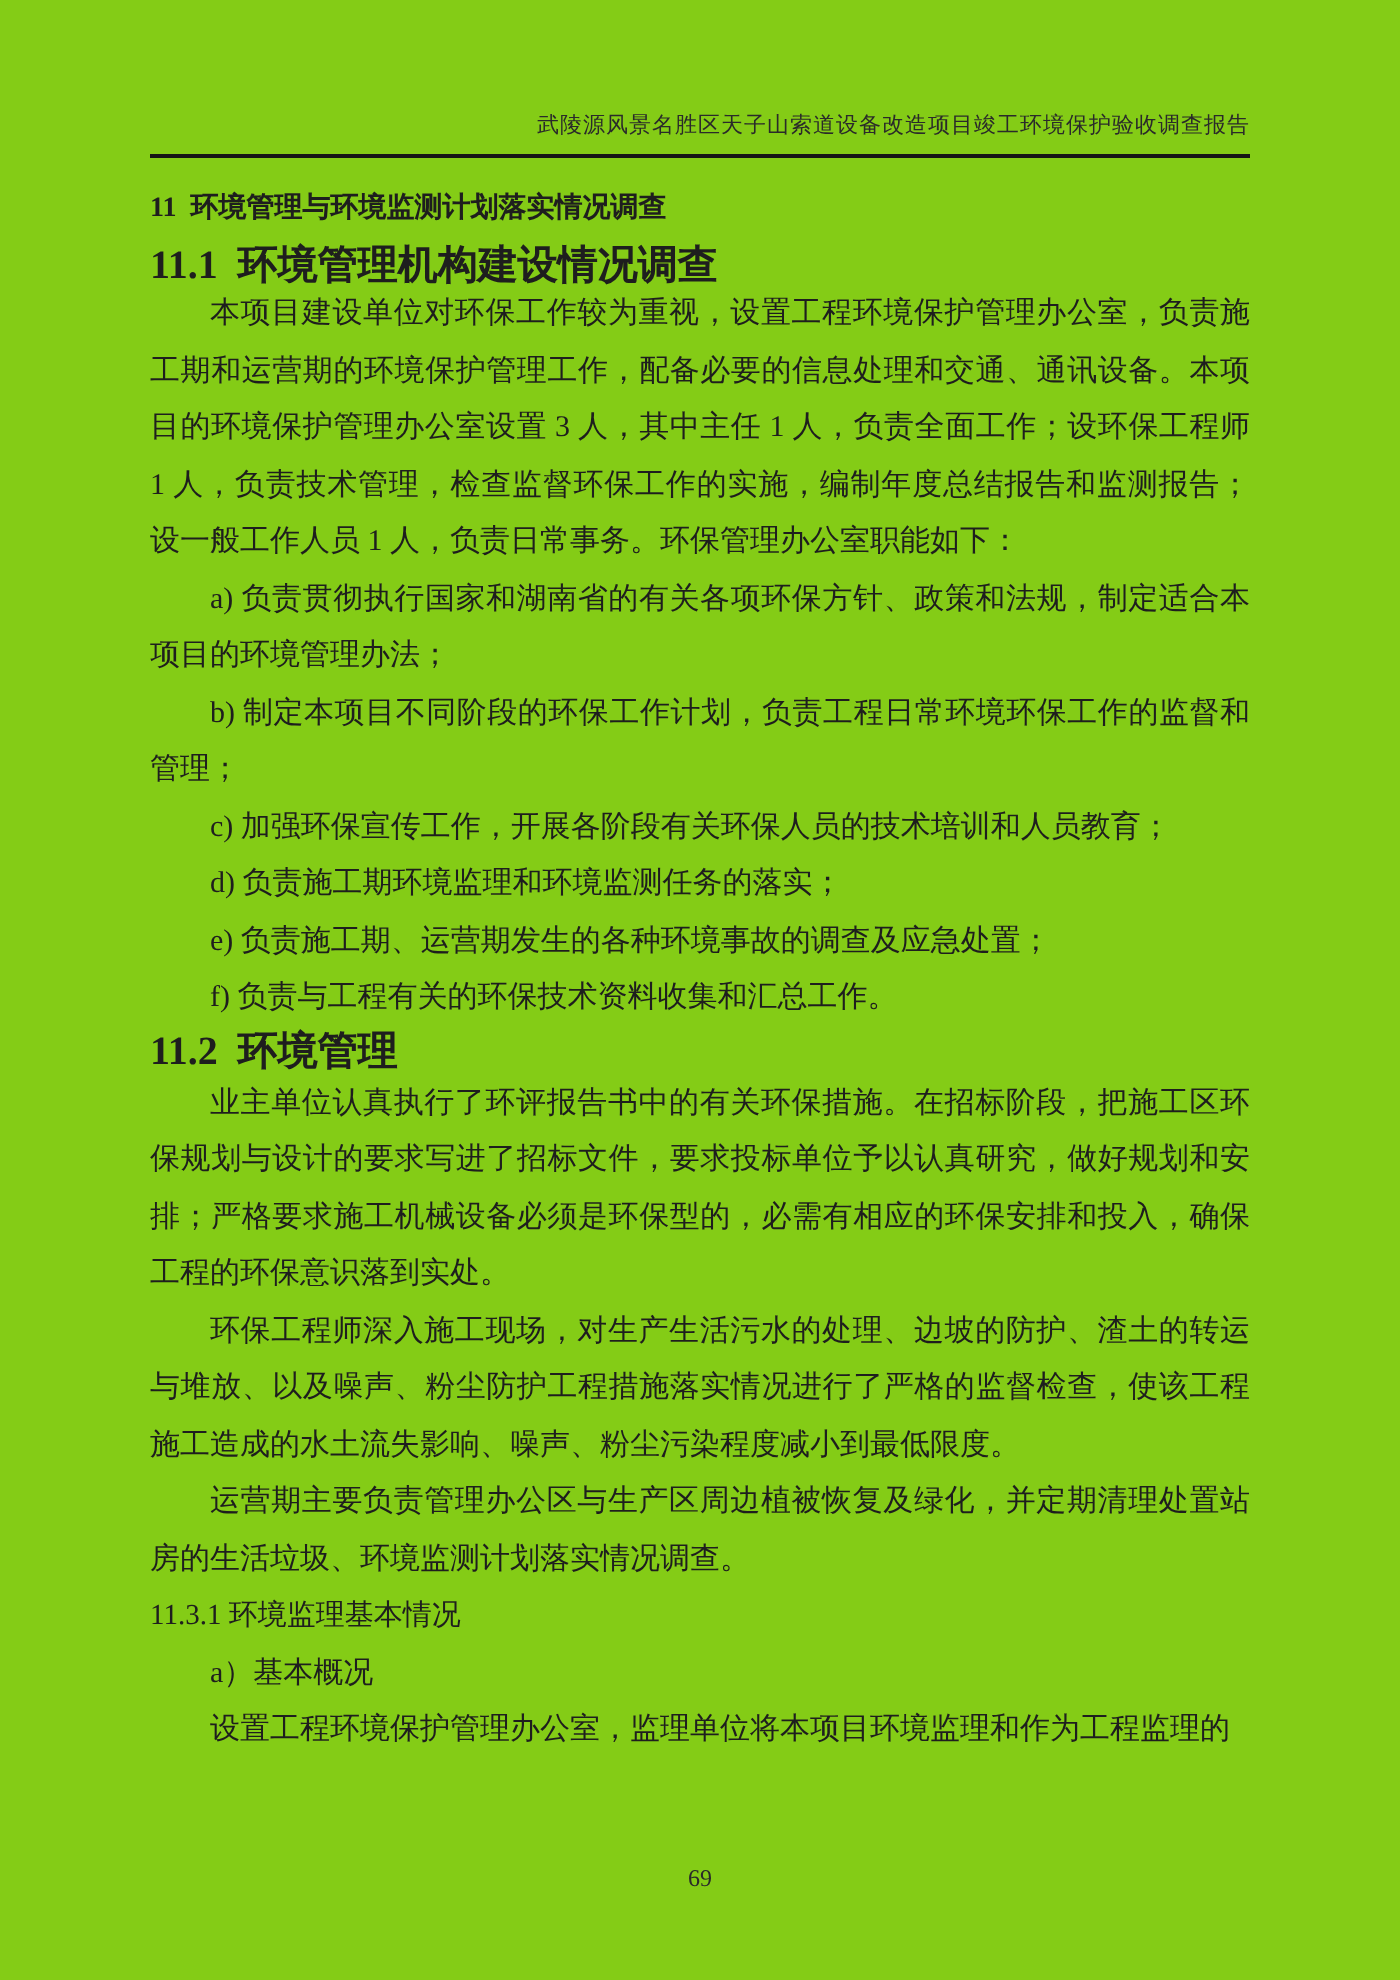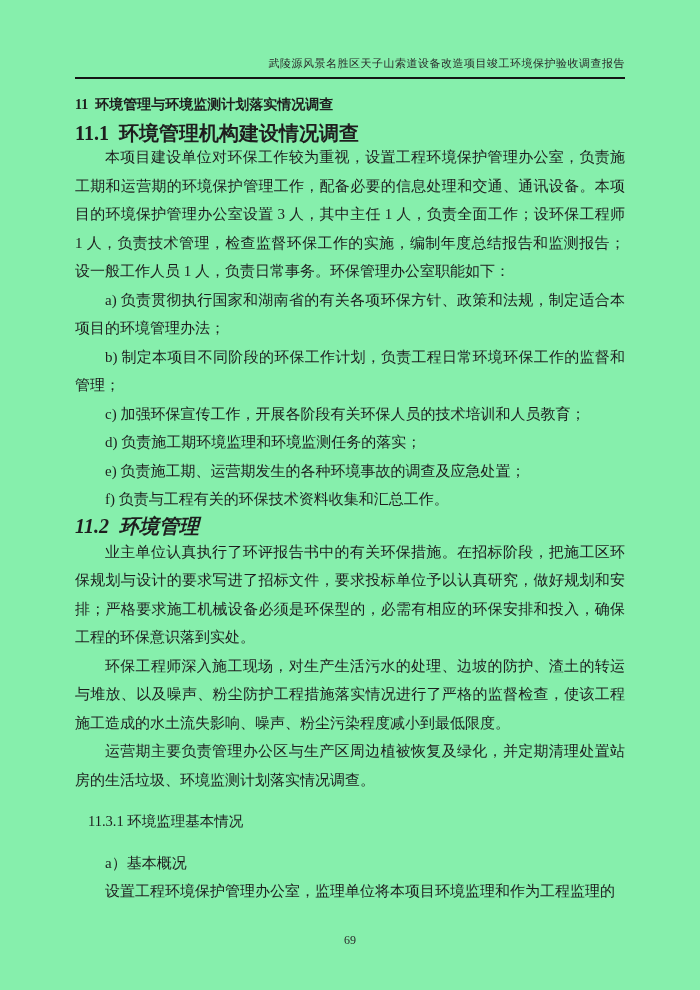--- a/index.html
+++ b/index.html
@@ -4,21 +4,21 @@
 <style>
   html, body {
     margin: 0;
     padding: 0;
     background: #ffffff;
   }
   .page {
     position: relative;
     width: 700px;
     height: 990px;
-    background: #86efac;
+    background: #84cc16;
     box-sizing: border-box;
     padding: 56px 75px 0 75px;
     font-family: "Liberation Serif", "DejaVu Serif", serif;
     color: #1e1e1e;
     overflow: hidden;
   }
   .header-title {
     text-align: right;
     font-size: 11px;
     line-height: 15px;
@@ -39,27 +39,26 @@
   .h-section {
     font-size: 20px;
     font-weight: bold;
     line-height: 20px;
     margin: 0;
     white-space: pre-wrap;
   }
   .h-section.mid {
     line-height: 24px;
     margin: 0;
-    font-style: italic;
   }
   .h-subsection {
     font-size: 14.5px;
     font-weight: normal;
     line-height: 28.5px;
-    margin: 13px;
+    margin: 0;
     white-space: pre-wrap;
   }
   p.body {
     margin: 0;
     font-size: 15px;
     line-height: 28.5px;
     text-align: justify;
     text-indent: 2em;
   }
   p.body.no-justify {

